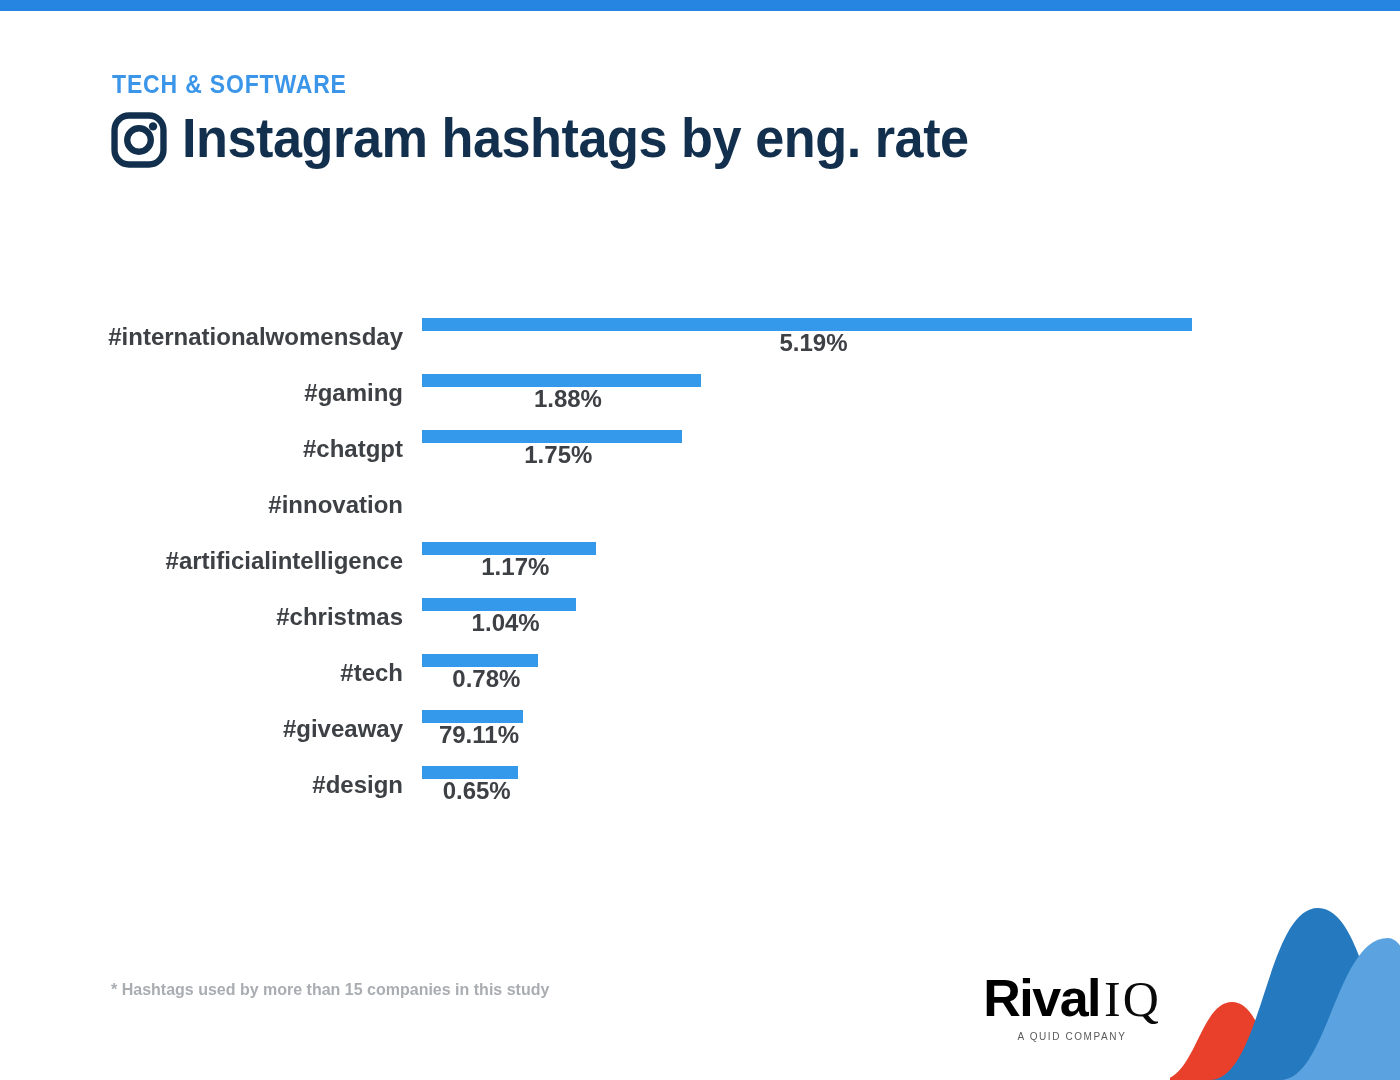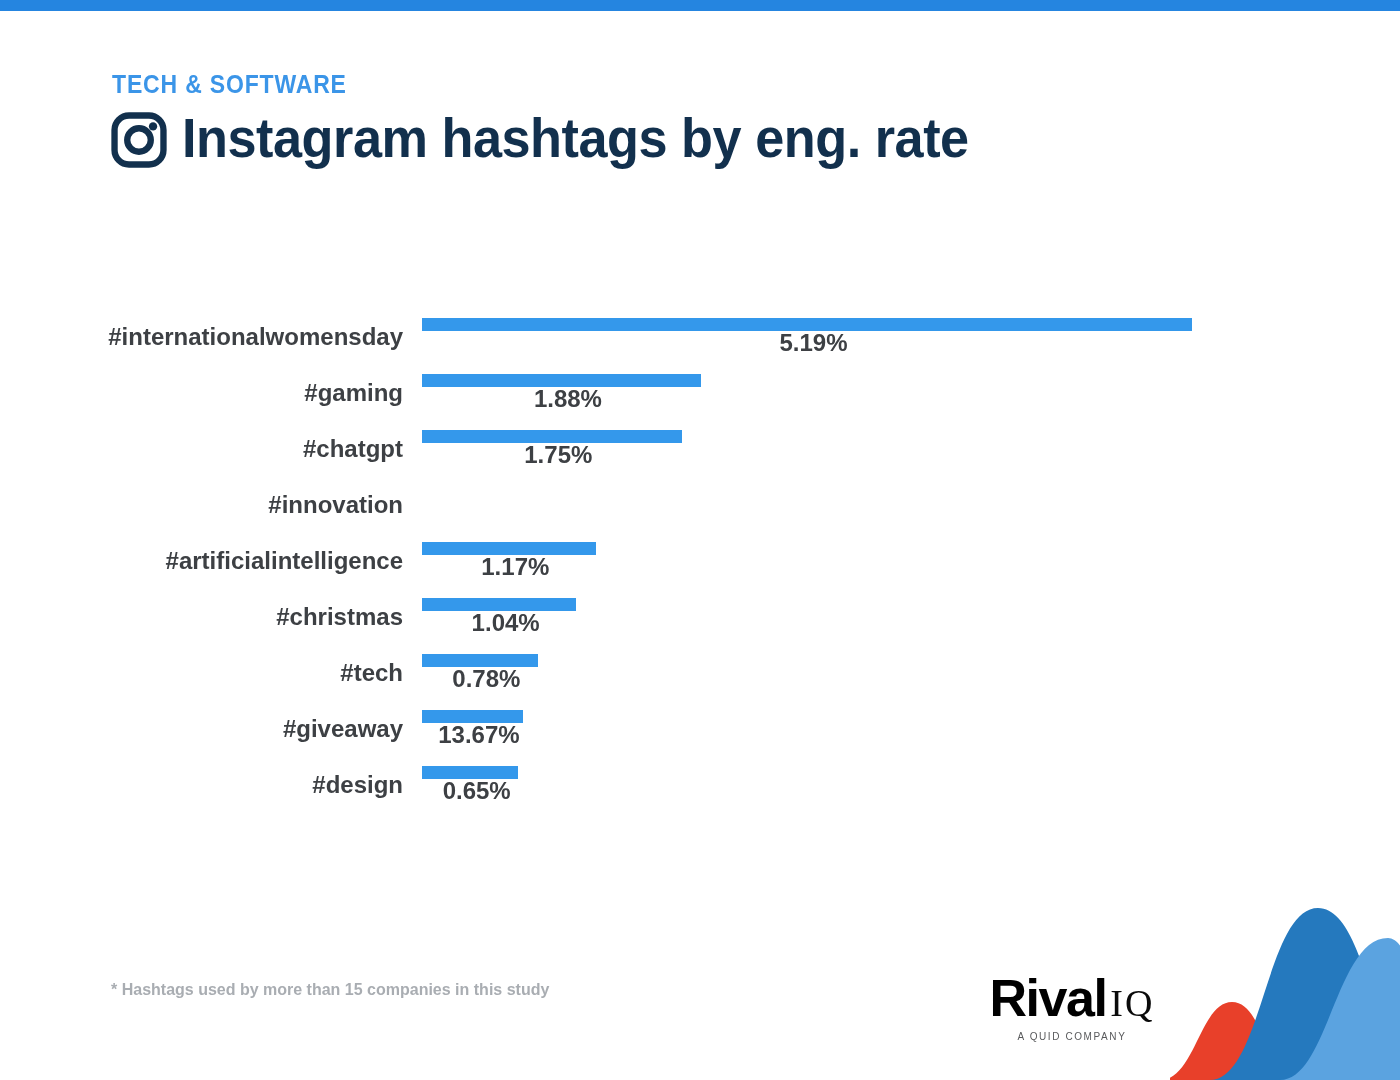--- a/index.html
+++ b/index.html
@@ -137,21 +137,21 @@
     line-height: 1;
   }
   .logo-rival {
     font-size: 52px;
     font-weight: 700;
     color: #000000;
     letter-spacing: -1.5px;
     font-family: "Liberation Sans", sans-serif;
   }
   .logo-iq {
-    font-size: 38px;
+    font-size: 50px;
     font-weight: 400;
     color: #0a0a0a;
     letter-spacing: 2px;
     font-family: "Liberation Serif", serif;
     margin-left: 4px;
   }
   .logo-sub {
     margin-top: 7px;
     font-size: 10px;
     letter-spacing: 1.6px;
@@ -232,21 +232,21 @@
       <div class="cat-label">#tech</div>
       <div class="bar-wrap">
         <div class="bar" style="width: 115.7px; background: rgb(52, 152, 235);"></div>
         <div class="val-label">0.78%</div>
       </div>
     </div>
     <div class="row">
       <div class="cat-label">#giveaway</div>
       <div class="bar-wrap">
         <div class="bar" style="width: 100.9px; background: rgb(52, 152, 235);"></div>
-        <div class="val-label">13.67%</div>
+        <div class="val-label">79.11%</div>
       </div>
     </div>
     <div class="row">
       <div class="cat-label">#design</div>
       <div class="bar-wrap">
         <div class="bar" style="width: 96.4px; background: rgb(52, 152, 235);"></div>
         <div class="val-label">0.65%</div>
       </div>
     </div>
   </div>

